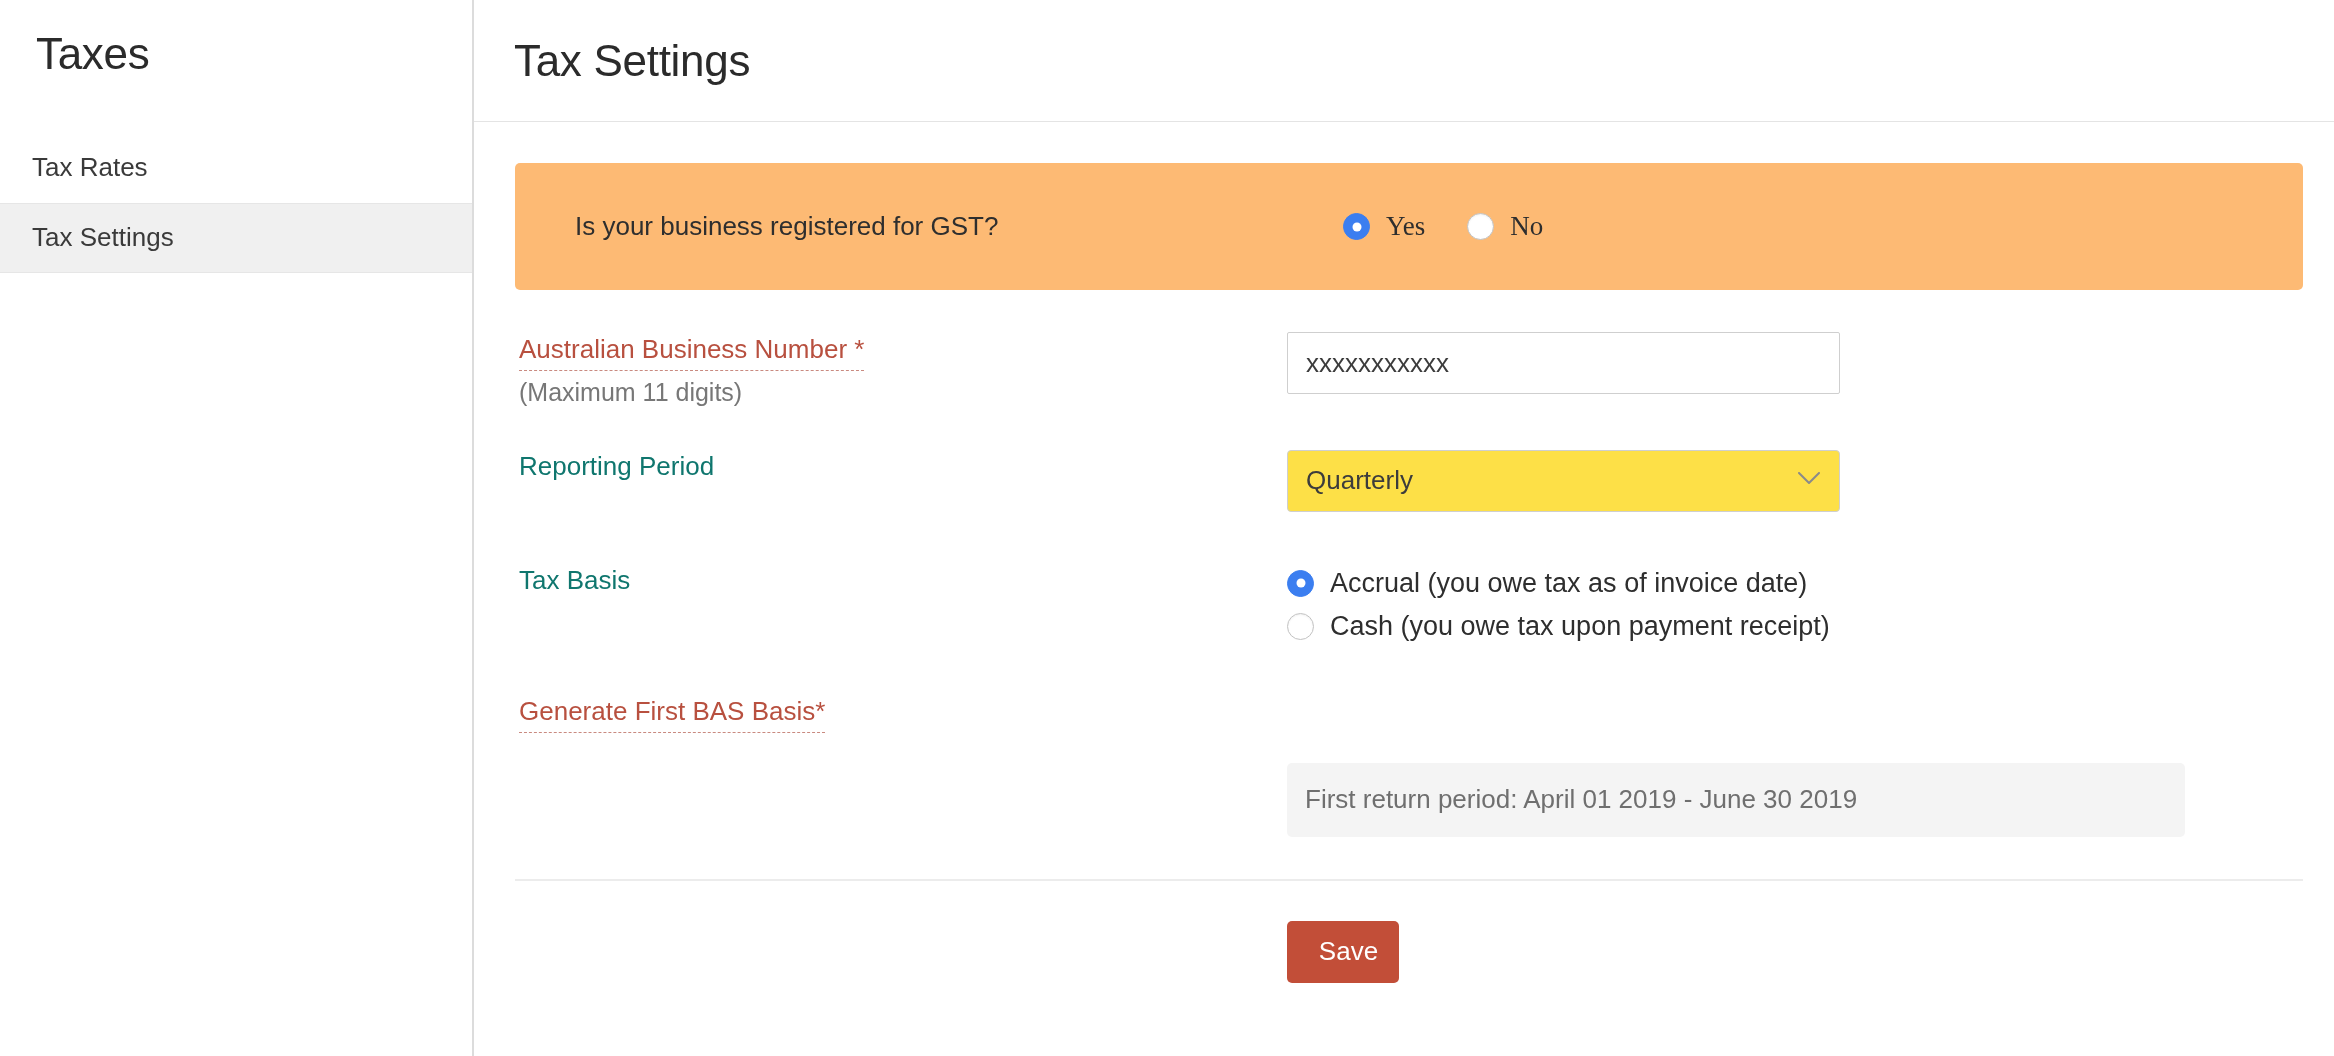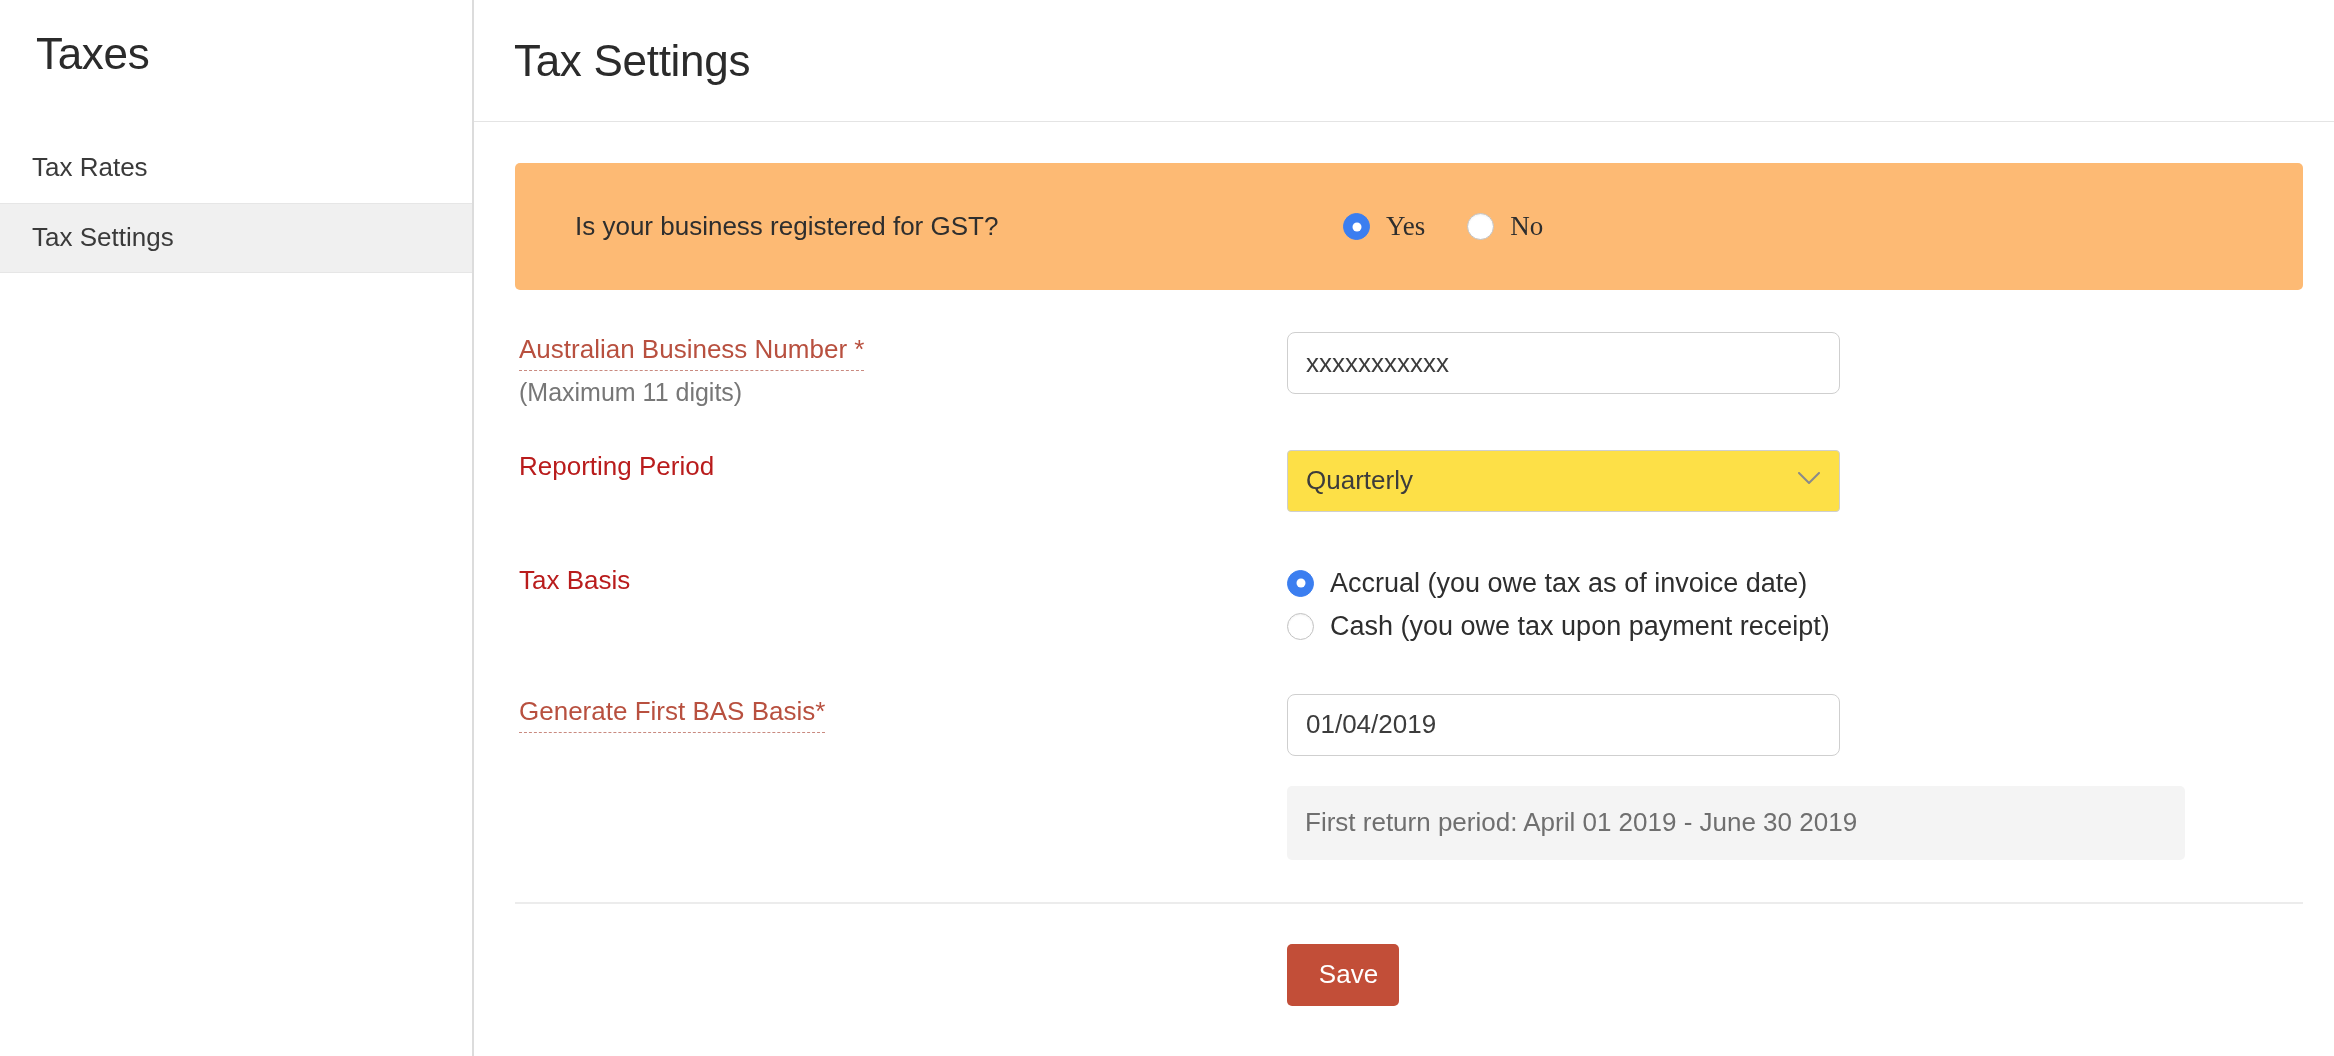--- a/index.html
+++ b/index.html
@@ -116,21 +116,21 @@
   }
 
   
   .form-rows { margin-top: 42px; }
   .form-row { display: flex; align-items: flex-start; }
   .form-row .label-col { flex: 0 0 772px; padding-left: 4px; }
   .form-row .field-col { flex: 1 1 auto; }
 
   .label-plain {
     font-size: 26px;
-    color: #b91c1c;
+    color: #0f766e;
     line-height: 1.3;
   }
   .label-req {
     font-size: 26px;
     color: #b8503f;
     line-height: 1.35;
     display: inline-block;
     border-bottom: 1px dashed #c98a80;
     padding-bottom: 3px;
   }
@@ -138,21 +138,21 @@
     font-size: 25px;
     color: #777777;
     margin-top: 5px;
     line-height: 1.3;
   }
 
   .text-input {
     width: 553px;
     height: 62px;
     border: 1px solid #cfcfcf;
-    border-radius: 8px;
+    border-radius: 2px;
     background: #fff;
     font-family: "Liberation Sans", sans-serif;
     font-size: 26px;
     color: #3c3c3c;
     padding: 0 18px;
     outline: none;
   }
   .text-input::placeholder { color: #9b9b9b; }
 
   .select-wrap { position: relative; width: 553px; height: 62px; }
@@ -297,23 +297,20 @@
                 <span class="radio-label">Cash (you owe tax upon payment receipt)</span>
               </label>
             </div>
           </div>
         </div>
 
         <div class="form-row row-gap-3">
           <div class="label-col">
             <div class="label-req">Generate First BAS Basis*</div>
           </div>
-          <div class="field-col">
-            <input class="text-input" type="text" value="01/04/2019" style="">
-          </div>
         </div>
 
         <div class="info-box">
           <span class="info-text">First return period: April 01 2019 - June 30 2019</span>
         </div>
 
         <div class="divider"></div>
 
         <div class="actions">
           <button class="save-button">Save</button>

